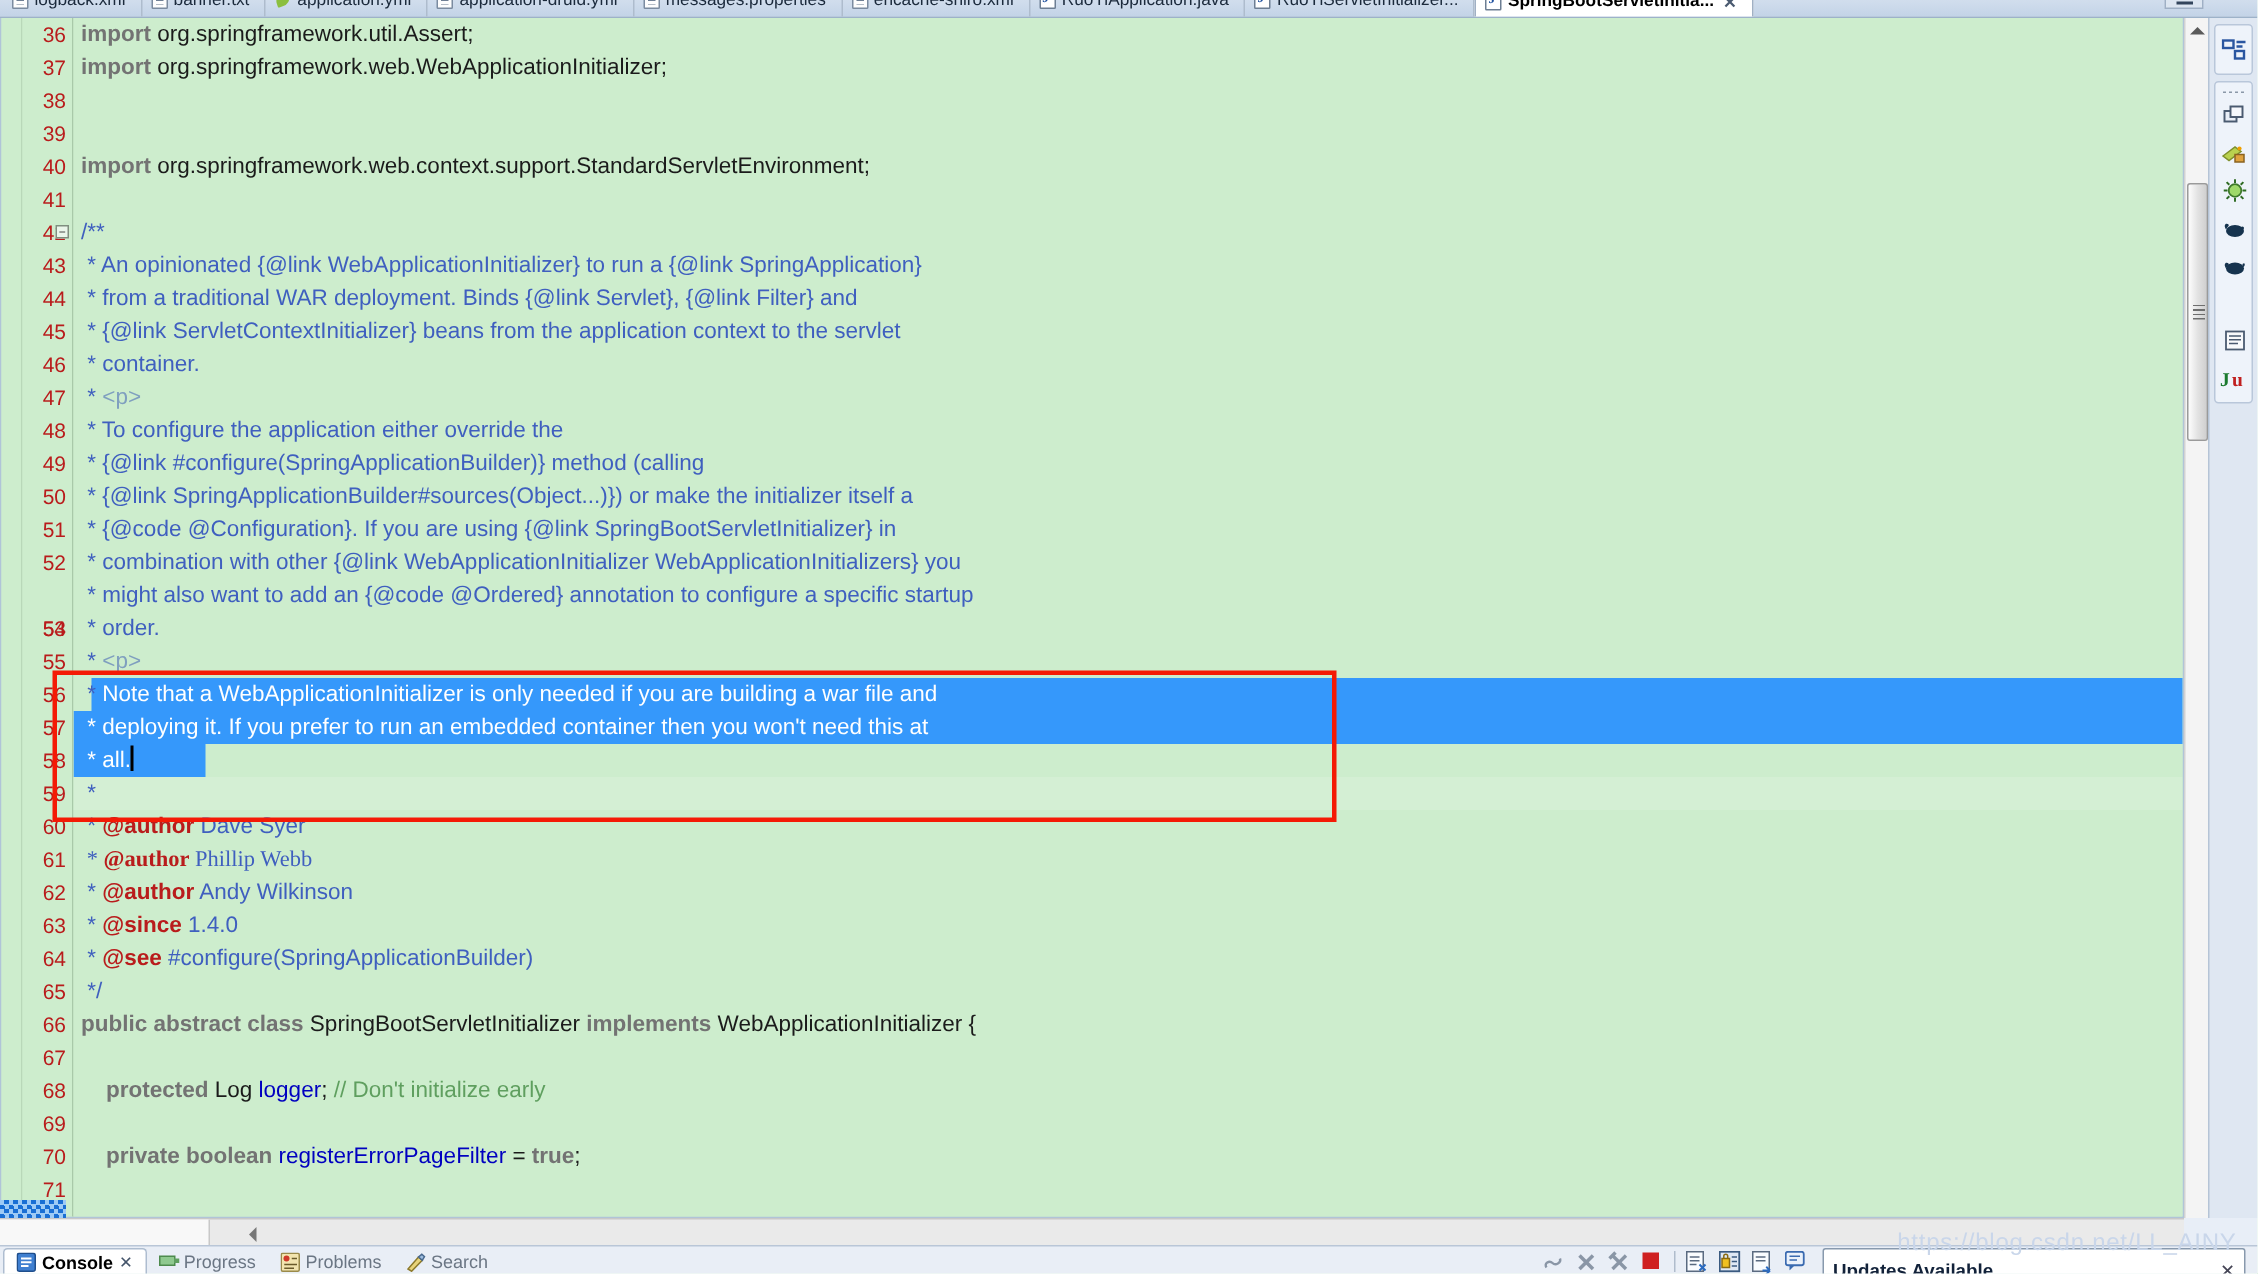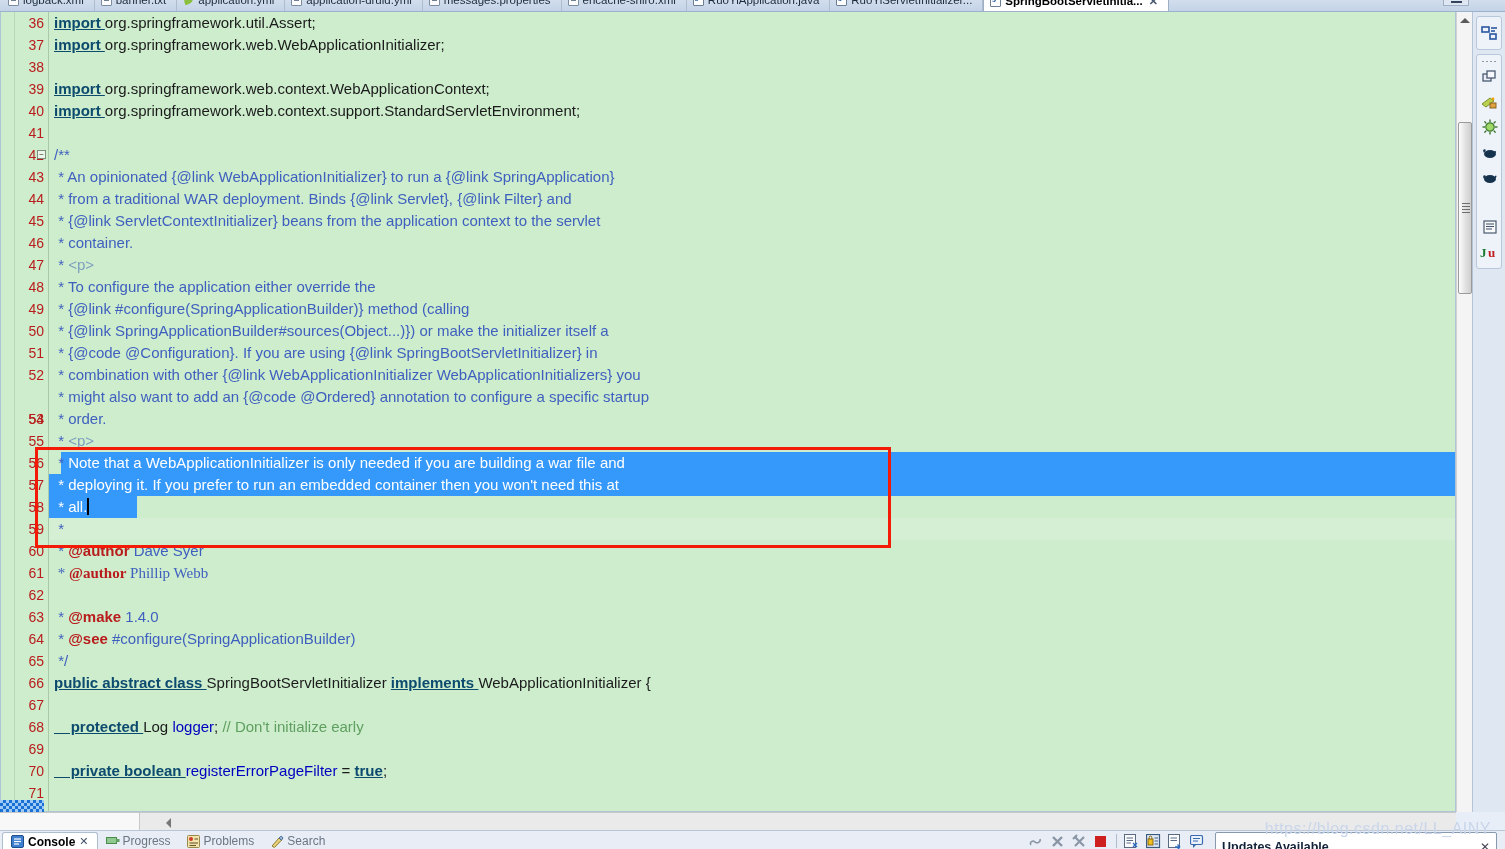--- a/index.html
+++ b/index.html
@@ -128,21 +128,21 @@
     height: 22px; line-height: 22px;
     text-align: right;
     padding-right: 5px;
     font-size: 14px;
     color: #b91c1c;
     font-family: "Liberation Sans", sans-serif;
   }
   .ltext { padding-left: 5px; }
 
   
-  .kw      { color: #0c4a6e; font-weight: bold; text-decoration: underline; }
+  .kw      { color: #737373; font-weight: bold; }
   .plain   { color: #1b1b1b; }
   .jdoc    { color: #3f5fbf; }
   .jdoctag { color: #b91c1c; font-weight: bold; }
   .jdochtml{ color: #7f9fbf; }
   .cmt     { color: #5f9f5f; }
   .field   { color: #0000c0; }
 
   
   .sel-band {
     position: absolute;
@@ -399,21 +399,20 @@
         <div class="lnum" style="position: absolute; top: 660px;">66</div>
         <div class="lnum" style="position: absolute; top: 682px;">67</div>
         <div class="lnum" style="position: absolute; top: 704px;">68</div>
         <div class="lnum" style="position: absolute; top: 726px;">69</div>
         <div class="lnum" style="position: absolute; top: 748px;">70</div>
         <div class="lnum" style="position: absolute; top: 770px;">71</div>
       </div>
     <div class="code-area" id="code-area">
         <div class="line" style="position: absolute; top: 0px; left: 0px; right: 0px;"><span class="ltext" style="position: relative; z-index: 2;"><span class="kw">import </span><span class="plain">org.springframework.util.Assert;</span></span></div>
         <div class="line" style="position: absolute; top: 22px; left: 0px; right: 0px;"><span class="ltext" style="position: relative; z-index: 2;"><span class="kw">import </span><span class="plain">org.springframework.web.WebApplicationInitializer;</span></span></div>
-        <div class="line" style="position: absolute; top: 66px; left: 0px; right: 0px;"><span class="ltext" style="position: relative; z-index: 2;"><span class="kw">import </span><span class="plain">org.springframework.web.context.WebApplicationContext;</span></span></div>
         <div class="line" style="position: absolute; top: 88px; left: 0px; right: 0px;"><span class="ltext" style="position: relative; z-index: 2;"><span class="kw">import </span><span class="plain">org.springframework.web.context.support.StandardServletEnvironment;</span></span></div>
         <div class="line" style="position: absolute; top: 110px; left: 0px; right: 0px;"><span class="ltext" style="position: relative; z-index: 2;"></span></div>
         <div class="line" style="position: absolute; top: 132px; left: 0px; right: 0px;"><span class="ltext" style="position: relative; z-index: 2;"><span class="jdoc">/**</span></span></div>
         <div class="line" style="position: absolute; top: 154px; left: 0px; right: 0px;"><span class="ltext" style="position: relative; z-index: 2;"><span class="jdoc"> * An opinionated {@link WebApplicationInitializer} to run a {@link SpringApplication}</span></span></div>
         <div class="line" style="position: absolute; top: 176px; left: 0px; right: 0px;"><span class="ltext" style="position: relative; z-index: 2;"><span class="jdoc"> * from a traditional WAR deployment. Binds {@link Servlet}, {@link Filter} and</span></span></div>
         <div class="line" style="position: absolute; top: 198px; left: 0px; right: 0px;"><span class="ltext" style="position: relative; z-index: 2;"><span class="jdoc"> * {@link ServletContextInitializer} beans from the application context to the servlet</span></span></div>
         <div class="line" style="position: absolute; top: 220px; left: 0px; right: 0px;"><span class="ltext" style="position: relative; z-index: 2;"><span class="jdoc"> * container.</span></span></div>
         <div class="line" style="position: absolute; top: 242px; left: 0px; right: 0px;"><span class="ltext" style="position: relative; z-index: 2;"><span class="jdoc"> * </span><span class="jdochtml">&lt;p&gt;</span></span></div>
         <div class="line" style="position: absolute; top: 264px; left: 0px; right: 0px;"><span class="ltext" style="position: relative; z-index: 2;"><span class="jdoc"> * To configure the application either override the</span></span></div>
         <div class="line" style="position: absolute; top: 286px; left: 0px; right: 0px;"><span class="ltext" style="position: relative; z-index: 2;"><span class="jdoc"> * {@link #configure(SpringApplicationBuilder)} method (calling</span></span></div>
@@ -422,21 +421,22 @@
         <div class="line" style="position: absolute; top: 352px; left: 0px; right: 0px;"><span class="ltext" style="position: relative; z-index: 2;"><span class="jdoc"> * combination with other {@link WebApplicationInitializer WebApplicationInitializers} you</span></span></div>
         <div class="line" style="position: absolute; top: 374px; left: 0px; right: 0px;"><span class="ltext" style="position: relative; z-index: 2;"><span class="jdoc"> * might also want to add an {@code @Ordered} annotation to configure a specific startup</span></span></div>
         <div class="line" style="position: absolute; top: 396px; left: 0px; right: 0px;"><span class="ltext" style="position: relative; z-index: 2;"><span class="jdoc"> * order.</span></span></div>
         <div class="line" style="position: absolute; top: 418px; left: 0px; right: 0px;"><span class="ltext" style="position: relative; z-index: 2;"><span class="jdoc"> * </span><span class="jdochtml">&lt;p&gt;</span></span></div>
         <div class="line" style="position: absolute; top: 462px; left: 0px; right: 0px;"><div class="sel-band" style="left: 0px; width: 1408px;"></div><span class="ltext" style="position: relative; z-index: 2;"><span class="sel-text"> * deploying it. If you prefer to run an embedded container then you won't need this at</span></span></div>
         <div class="line" style="position: absolute; top: 440px; left: 0px; right: 0px;"><div class="sel-band" style="left: 12px; width: 1408px;"></div><span class="ltext" style="position: relative; z-index: 2;"><span class="jdoc"> *</span><span class="sel-text"> Note that a WebApplicationInitializer is only needed if you are building a war file and</span></span></div>
         <div class="line" style="position: absolute; top: 484px; left: 0px; right: 0px;"><div class="sel-band" style="left: 0px; width: 88px;"></div><span class="ltext" style="position: relative; z-index: 2;"><span class="sel-text"> * all.</span><span class="caret"></span></span></div>
         <div class="line" style="position: absolute; top: 506px; left: 0px; right: 0px;"><div class="line-hl"></div><span class="ltext" style="position: relative; z-index: 2;"><span class="jdoc"> *</span></span></div>
         <div class="line" style="position: absolute; top: 528px; left: 0px; right: 0px;"><span class="ltext" style="position: relative; z-index: 2;"><span class="jdoc"> * </span><span class="jdoctag">@author</span><span class="jdoc"> Dave Syer</span></span></div>
         <div class="line" style="position: absolute; top: 550px; left: 0px; right: 0px; font-family: Liberation Serif, serif;"><span class="ltext" style="position: relative; z-index: 2;"><span class="jdoc"> * </span><span class="jdoctag">@author</span><span class="jdoc"> Phillip Webb</span></span></div>
-        <div class="line" style="position: absolute; top: 594px; left: 0px; right: 0px;"><span class="ltext" style="position: relative; z-index: 2;"><span class="jdoc"> * </span><span class="jdoctag">@make</span><span class="jdoc"> 1.4.0</span></span></div>
+        <div class="line" style="position: absolute; top: 572px; left: 0px; right: 0px;"><span class="ltext" style="position: relative; z-index: 2;"><span class="jdoc"> * </span><span class="jdoctag">@author</span><span class="jdoc"> Andy Wilkinson</span></span></div>
+        <div class="line" style="position: absolute; top: 594px; left: 0px; right: 0px;"><span class="ltext" style="position: relative; z-index: 2;"><span class="jdoc"> * </span><span class="jdoctag">@since</span><span class="jdoc"> 1.4.0</span></span></div>
         <div class="line" style="position: absolute; top: 616px; left: 0px; right: 0px;"><span class="ltext" style="position: relative; z-index: 2;"><span class="jdoc"> * </span><span class="jdoctag">@see</span><span class="jdoc"> #configure(SpringApplicationBuilder)</span></span></div>
         <div class="line" style="position: absolute; top: 638px; left: 0px; right: 0px;"><span class="ltext" style="position: relative; z-index: 2;"><span class="jdoc"> */</span></span></div>
         <div class="line" style="position: absolute; top: 660px; left: 0px; right: 0px;"><span class="ltext" style="position: relative; z-index: 2;"><span class="kw">public abstract class </span><span class="plain">SpringBootServletInitializer </span><span class="kw">implements </span><span class="plain">WebApplicationInitializer {</span></span></div>
         <div class="line" style="position: absolute; top: 682px; left: 0px; right: 0px;"><span class="ltext" style="position: relative; z-index: 2;"></span></div>
         <div class="line" style="position: absolute; top: 704px; left: 0px; right: 0px;"><span class="ltext" style="position: relative; z-index: 2;"><span class="kw">    protected </span><span class="plain">Log </span><span class="field">logger</span><span class="plain">; </span><span class="cmt">// Don't initialize early</span></span></div>
         <div class="line" style="position: absolute; top: 726px; left: 0px; right: 0px;"><span class="ltext" style="position: relative; z-index: 2;"></span></div>
         <div class="line" style="position: absolute; top: 748px; left: 0px; right: 0px;"><span class="ltext" style="position: relative; z-index: 2;"><span class="kw">    private boolean </span><span class="field">registerErrorPageFilter </span><span class="plain">= </span><span class="kw">true</span><span class="plain">;</span></span></div>
         <div class="line" style="position: absolute; top: 770px; left: 0px; right: 0px;"><span class="ltext" style="position: relative; z-index: 2;"></span></div>
       </div>
     <div class="redbox" id="redbox" style="left: 34px; top: 435px; width: 856px; height: 101px;"></div>

